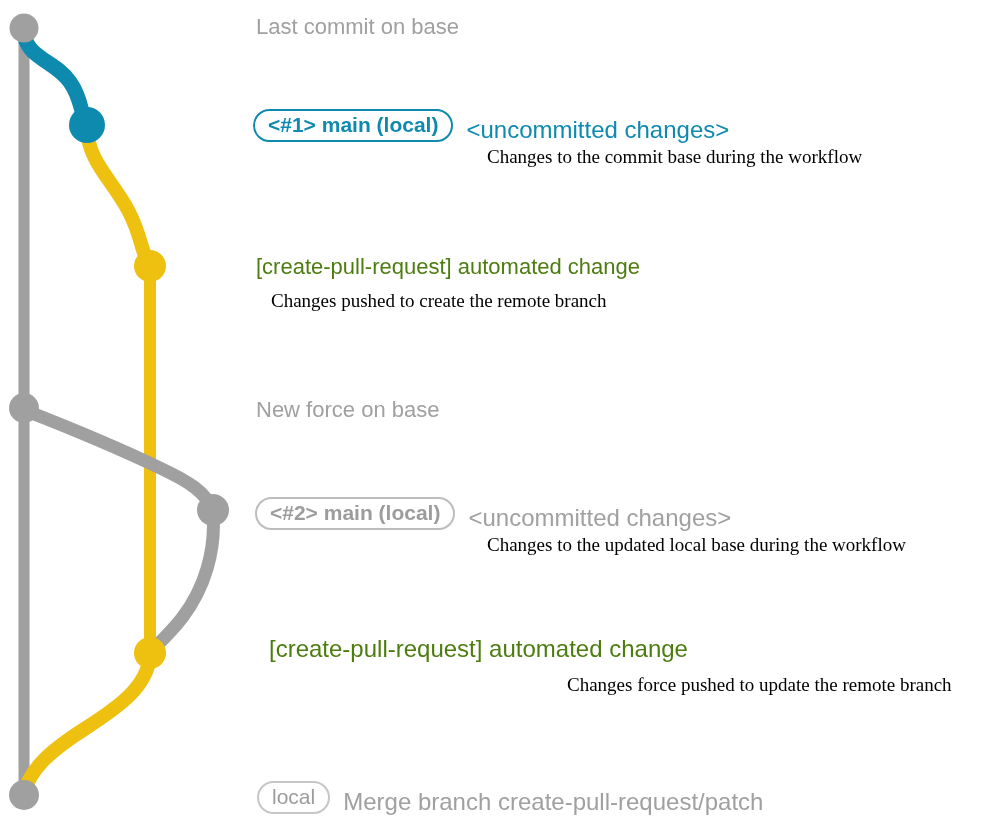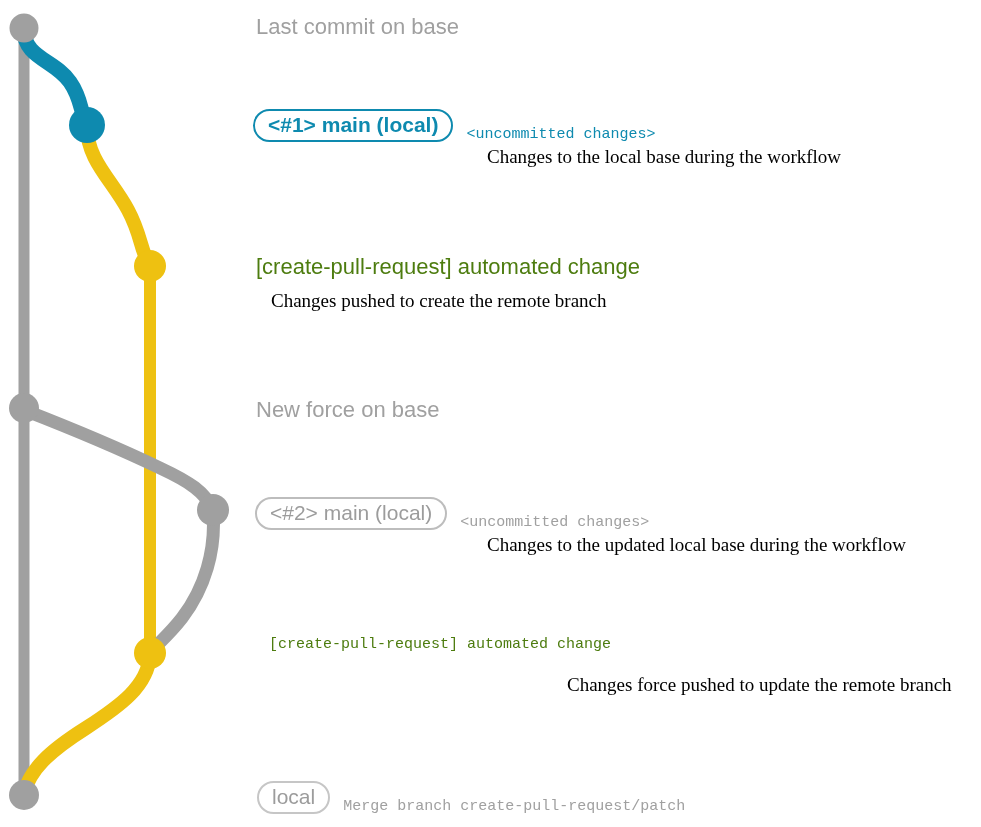--- a/index.html
+++ b/index.html
@@ -60,31 +60,31 @@
   }
   .pill-yellow {
     border-width: 2px;
     border-color: #eec111;
     color: #eec111;
   }
   .pill-gray {
     border-width: 2px;
     border-color: #bdbdbd;
     color: #9c9c9c;
-    font-weight: 400;
+    font-weight: 700;
   }
   .pill-gray-thin {
     border-width: 2px;
     border-color: #c6c6c6;
     color: #9c9c9c;
     font-weight: 400;
   }
   .subject {
-    font-family: Liberation Mono, monospace;
-    font-size: 15px;
+    font-family: Liberation Sans, sans-serif;
+    font-size: 24px;
     font-weight: 400;
     line-height: 1;
     margin-left: 13px;
   }
   .subject-blue { color: #0e8aaf; }
   .subject-yellow { color: #4d7c0f; }
   .subject-gray { color: #a0a0a0; }
   .heading {
     position: absolute;
     font-family: "Liberation Sans", sans-serif;
@@ -143,21 +143,21 @@
   </svg>
 
   <div class="layer">
 
     <div class="heading" style="left:256px; top:16px;">Last commit on base</div>
 
     <div class="row" style="left:253px; top:109px;">
       <span class="pill pill-blue">&lt;#1&gt; main (local)</span>
       <span class="subject subject-blue">&lt;uncommitted changes&gt;</span>
     </div>
-    <div class="note" style="left:487px; top:147px;">Changes to the local base during the workflow</div>
+    <div class="note" style="left:487px; top:147px;">Changes to the commit base during the workflow</div>
 
     <div class="standalone-subject subject-yellow" style="left:256px; top:256px; margin-left:0;">[create-pull-request] automated change</div>
     <div class="note" style="left:271px; top:291px;">Changes pushed to create the remote branch</div>
 
     <div class="heading" style="left:256px; top:399px;">New force on base</div>
 
     <div class="row" style="left:255px; top:497px;">
       <span class="pill pill-gray">&lt;#2&gt; main (local)</span>
       <span class="subject subject-gray">&lt;uncommitted changes&gt;</span>
     </div>

